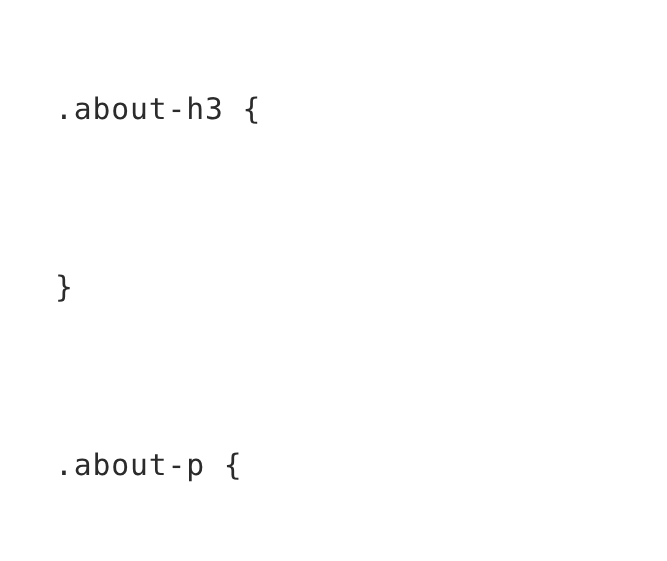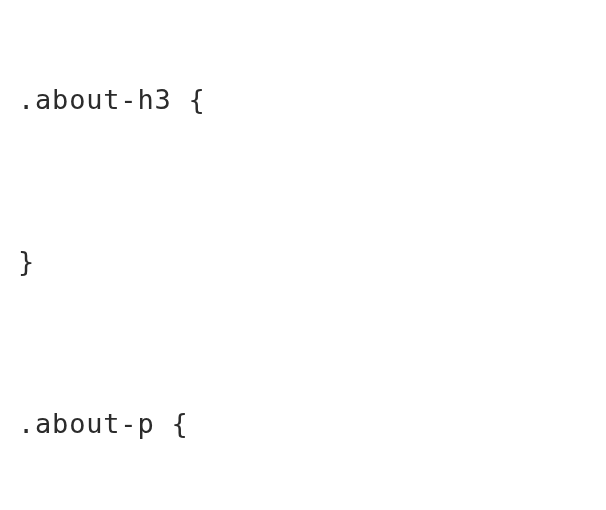--- a/index.html
+++ b/index.html
@@ -15,20 +15,21 @@
     font-size: 27px;
     line-height: 1.0;
     color: #2b2b2b;
     white-space: pre;
     padding: 32px 18px;
     letter-spacing: 0.8px;
   }
   .line {
     display: block;
     min-height: 1em;
+    margin-left: 32px;
   }
 </style>
 </head>
 <body>
 
 <div class="code">
   <span class="line">.about-h3 {</span>
   <span class="line"></span>
   <span class="line">}</span>
   <span class="line"></span>

